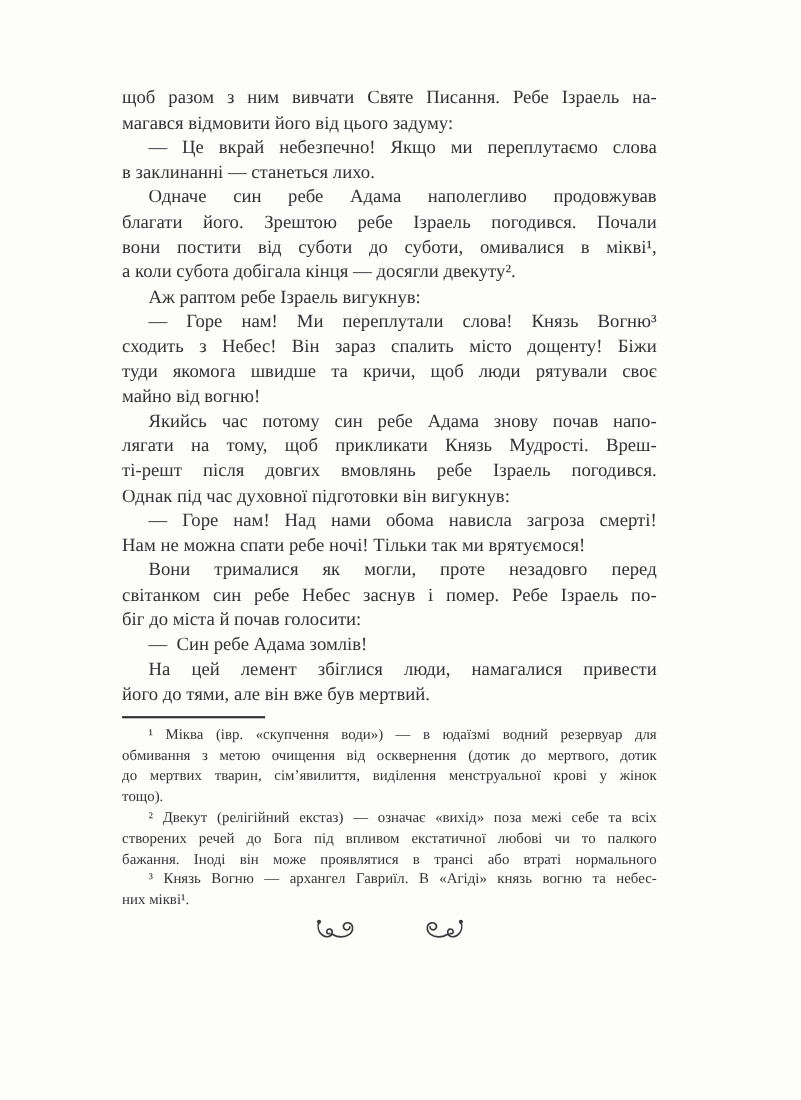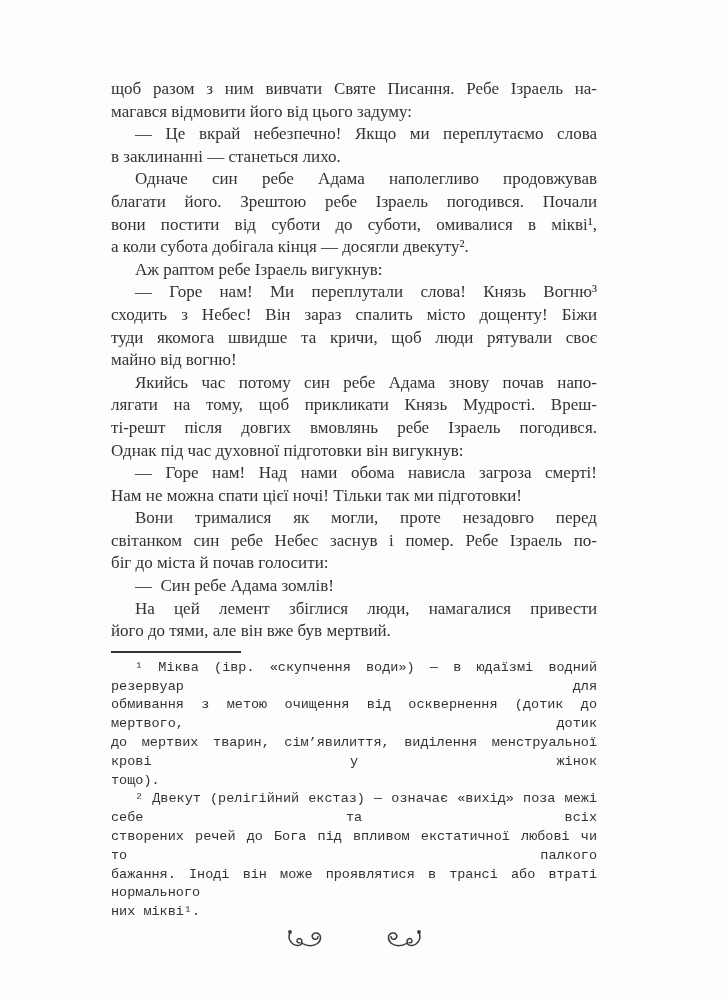--- a/index.html
+++ b/index.html
@@ -35,21 +35,20 @@
     background: var(--ink, #323234);
     margin-top: 8px;
   }
   .footnotes { margin-top: 6px; }
   .fn-ln {
     font-size: 13.5px;
     line-height: 18.8px;
     text-align: justify;
     text-align-last: justify;
     hyphens: none;
-    font-family: Liberation Mono, monospace;
   }
   .fn-ln.end { text-align-last: left; }
   .fn-ln.ind { text-indent: 24px; }
   .ornament-row {
     margin-top: 6px;
     display: flex;
     justify-content: center;
     align-items: center;
     gap: 47px;
   }
@@ -89,21 +88,21 @@
       <div class="para">
       </div>
       <div class="para">
         <div class="ln just ind">Якийсь час потому син ребе Адама знову почав напо-</div>
         <div class="ln just">лягати на тому, щоб прикликати Князь Мудрості. Вреш-</div>
         <div class="ln just">ті-решт після довгих вмовлянь ребе Ізраель погодився.</div>
         <div class="ln end">Однак під час духовної підготовки він вигукнув:</div>
       </div>
       <div class="para">
         <div class="ln just ind">— Горе нам! Над нами обома нависла загроза смерті!</div>
-        <div class="ln end">Нам не можна спати цієї ночі! Тільки так ми підготовки!</div>
+        <div class="ln end">Нам не можна спати ребе ночі! Тільки так ми врятуємося!</div>
       </div>
       <div class="para">
         <div class="ln just ind">Вони трималися як могли, проте незадовго перед</div>
         <div class="ln just">світанком син ребе Небес заснув і помер. Ребе Ізраель по-</div>
         <div class="ln end">біг до міста й почав голосити:</div>
       </div>
       <div class="para">
         <div class="ln end ind">— Син ребе Адама зомлів!</div>
       </div>
       <div class="para">
@@ -120,20 +119,21 @@
         <div class="fn-ln just">обмивання з метою очищення від осквернення (дотик до мертвого, дотик</div>
         <div class="fn-ln just">до мертвих тварин, сім’явилиття, виділення менструальної крові у жінок</div>
         <div class="fn-ln end">тощо).</div>
       </div>
       <div class="para">
         <div class="fn-ln just ind">² Двекут (релігійний екстаз) — означає «вихід» поза межі себе та всіх</div>
         <div class="fn-ln just">створених речей до Бога під впливом екстатичної любові чи то палкого</div>
         <div class="fn-ln just">бажання. Іноді він може проявлятися в трансі або втраті нормального</div>
       </div>
       <div class="para">
+        <div class="fn-ln just ind">³ Князь Вогню — архангел Гавриїл. В «Агіді» князь вогню та небес-</div>
         <div class="fn-ln end">них мікві¹.</div>
       </div>
     </section>
 
     <div class="ornament-row">
       <svg class="flourish" width="46" height="21" viewBox="0 0 46 21" fill="none">
         <circle cx="5" cy="4" r="1.9" fill="#3a3a3c" stroke="none"></circle>
         <path d="M5 4 C3.5 8 4 13 8 16 C12 19 17 17.5 17 13.5 C17 10.5 13.5 9.5 12.2 12 C11.3 13.8 13 15.4 14.8 14.6" stroke="#3a3a3c" stroke-width="1.5" stroke-linecap="round"></path>
         <path d="M17.5 15.5 C22 18.5 28.5 18.5 32.5 15.5 C36.8 12.2 36.5 6 31.8 5 C27.8 4.2 25.8 8.4 28.4 10.6 C30.3 12.2 33.2 11 33 8.6" stroke="#3a3a3c" stroke-width="1.5" stroke-linecap="round"></path>
       </svg>

